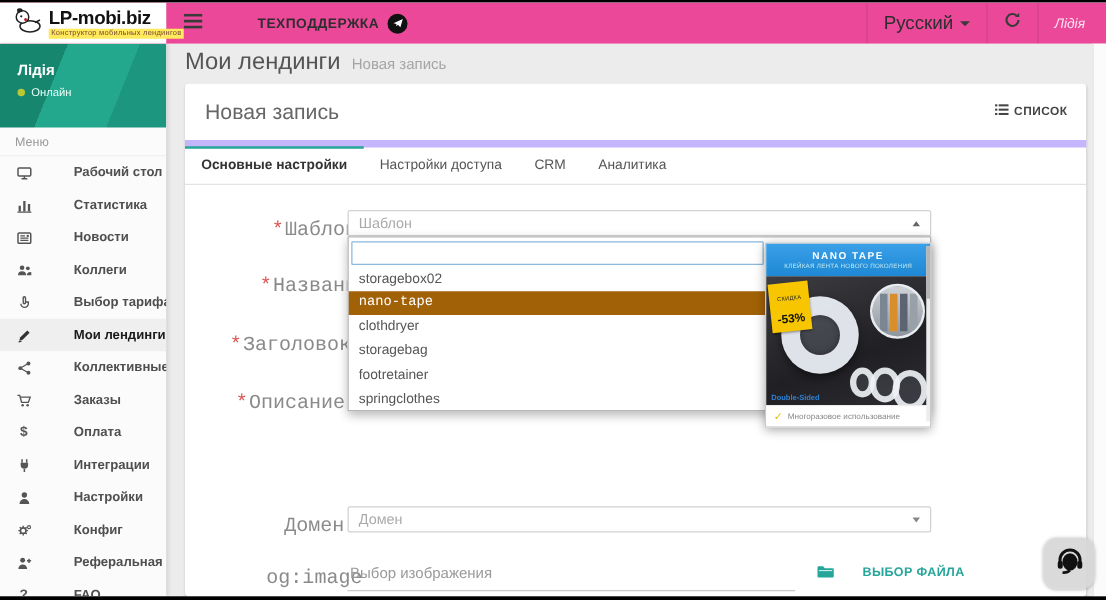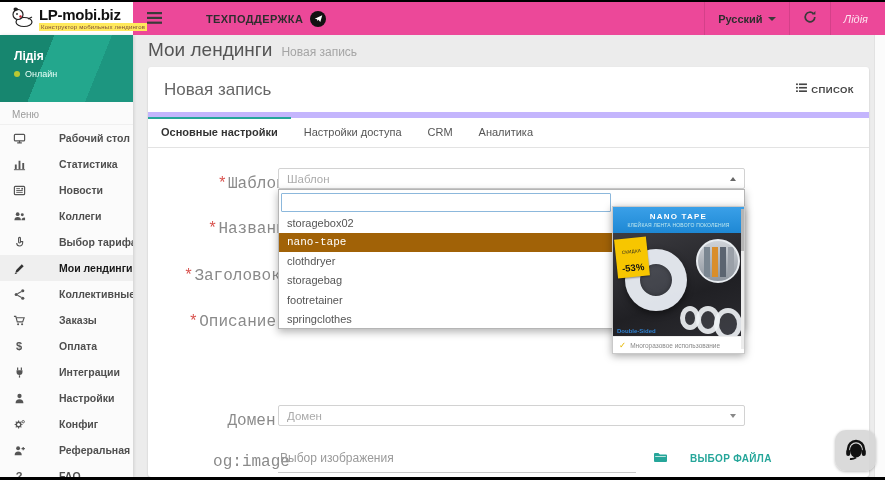--- a/index.html
+++ b/index.html
@@ -12,21 +12,21 @@
   .logo-box { width:133px; background:#fff; display:flex; align-items:center; padding-left:10px; gap:5px; flex:none; }
   .logo-text { display:flex; flex-direction:column; line-height:1; }
   .logo-title { font-size:15px; font-weight:bold; color:#111; letter-spacing:-.3px; }
   .logo-tagline { font-size:6px; color:#7b4a3a; background:#ffe95c; padding:1px 2px; margin-top:1px; letter-spacing:.2px; white-space:nowrap; }
   .hamburger { display:flex; align-items:center; padding:0 14px; cursor:pointer; }
   .support { display:flex; align-items:center; gap:7px; padding:0 16px; margin-left:14px; }
   .support-label { font-size:11px; font-weight:bold; color:#2e2e2e; letter-spacing:.4px; }
   .tg-circle { width:16px; height:16px; border-radius:50%; background:#111; display:flex; align-items:center; justify-content:center; }
   .topbar-right { margin-left:auto; display:flex; align-items:stretch; }
   .tb-item { display:flex; align-items:center; gap:5px; padding:0 13px; border-left:1px solid rgba(0,0,0,.10); }
-  .lang-label { font-size:11px; font-weight:bold; color:#2e2e2e; }
+  .lang-label { font-size:15px; font-weight:normal; color:#2e2e2e; }
   .caret-down { width:0; height:0; border-left:4px solid transparent; border-right:4px solid transparent; border-top:4px solid #3a3a3a; }
   .username-top { font-size:11px; font-style:italic; color:rgba(255,255,255,.85); padding-right:4px; white-space:nowrap; }
 
   
   .layout { display:flex; height:442px; }
 
   
   .sidebar { width:133px; flex:none; background:#fbfbfb; box-shadow:1px 0 3px rgba(0,0,0,.12); position:relative; z-index:2; overflow:hidden; }
   .user-panel { height:67px; background:linear-gradient(112deg,#17866f 0%,#17866f 34%,#23a78d 34%,#23a78d 70%,#1d9680 70%); padding:14px 0 0 14px; }
   .user-name { color:#fff; font-size:12px; font-weight:bold; }
@@ -65,21 +65,21 @@
   .caret-down-sm { margin-left:auto; width:0; height:0; border-left:3.5px solid transparent; border-right:3.5px solid transparent; border-top:4.5px solid #888; }
 
   .dd-panel { position:absolute; left:130px; top:41px; width:467px; height:140px; background:#fff; border:1px solid #b5b5b5; box-shadow:0 3px 8px rgba(0,0,0,.3); z-index:5; }
   .dd-search-wrap { padding:2px; width:334px; }
   .dd-search { width:100%; height:19px; border:1px solid #8cb8dc; border-radius:1px; outline:none; font-size:11px; padding:0 4px; color:#333; }
   .dd-list { width:334px; }
   .dd-opt { height:19.3px; line-height:19.3px; padding-left:8px; font-size:11px; color:#555; cursor:pointer; }
   .dd-opt.sel { background:#a16207; color:#fff;font-family:Liberation Mono, monospace; }
 
   
-  .preview { position:absolute; right:-1px; top:16px; width:133px; height:148px; background:#fff; border:1px solid #c9c9c9; box-shadow:0 2px 8px rgba(0,0,0,.35); display:flex; flex-direction:column; }
+  .preview { position:absolute; right:-1px; top:4px; width:133px; height:148px; background:#fff; border:1px solid #c9c9c9; box-shadow:0 2px 8px rgba(0,0,0,.35); display:flex; flex-direction:column; }
   .pv-head { height:26px; background:linear-gradient(180deg,#3aa0e8,#1e88d4); display:flex; flex-direction:column; align-items:center; justify-content:center; gap:1px; }
   .pv-title { font-size:8px; font-weight:bold; color:#fff; letter-spacing:1.2px; }
   .pv-sub { font-size:5px; color:#bfe8ef; letter-spacing:.2px; }
   .pv-body { flex:1; position:relative; background:linear-gradient(160deg,#3d3d42,#202024 60%,#2c2c31); overflow:hidden; }
   .roll { position:absolute; left:12px; top:16px; width:62px; height:62px; border-radius:50%; border:15px solid rgba(236,240,245,.93); background:rgba(150,160,175,.25); box-shadow:inset 0 0 5px rgba(0,0,0,.35), 0 3px 7px rgba(0,0,0,.45); }
   .ring { position:absolute; border-radius:50%; border:5px solid rgba(240,243,246,.9); background:rgba(160,170,180,.15); }
   .r1 { width:20px; height:24px; right:44px; bottom:6px; }
   .r2 { width:24px; height:28px; right:24px; bottom:2px; }
   .r3 { width:28px; height:32px; right:2px; bottom:-4px; }
   .badge { position:absolute; left:3px; top:5px; background:#f7c600; padding:1px 5px 2px; transform:rotate(-6deg); text-align:center; box-shadow:0 1px 2px rgba(0,0,0,.4); }

